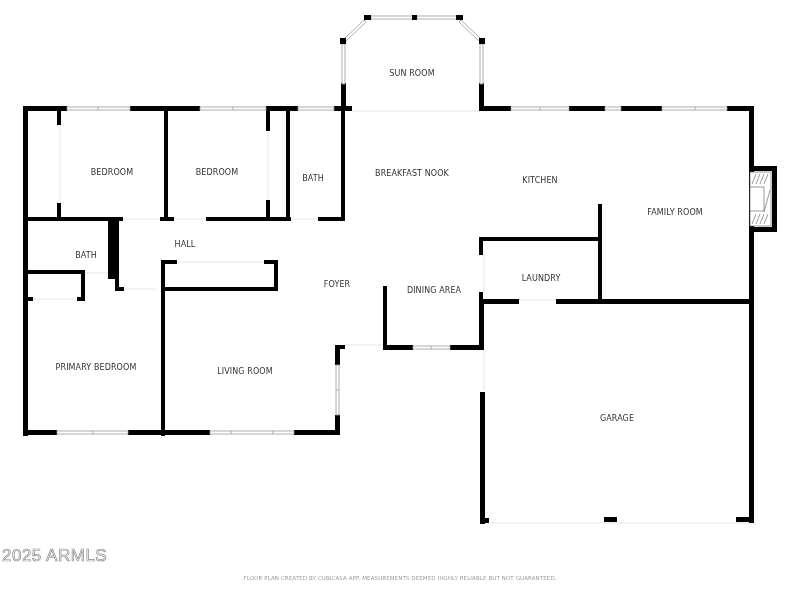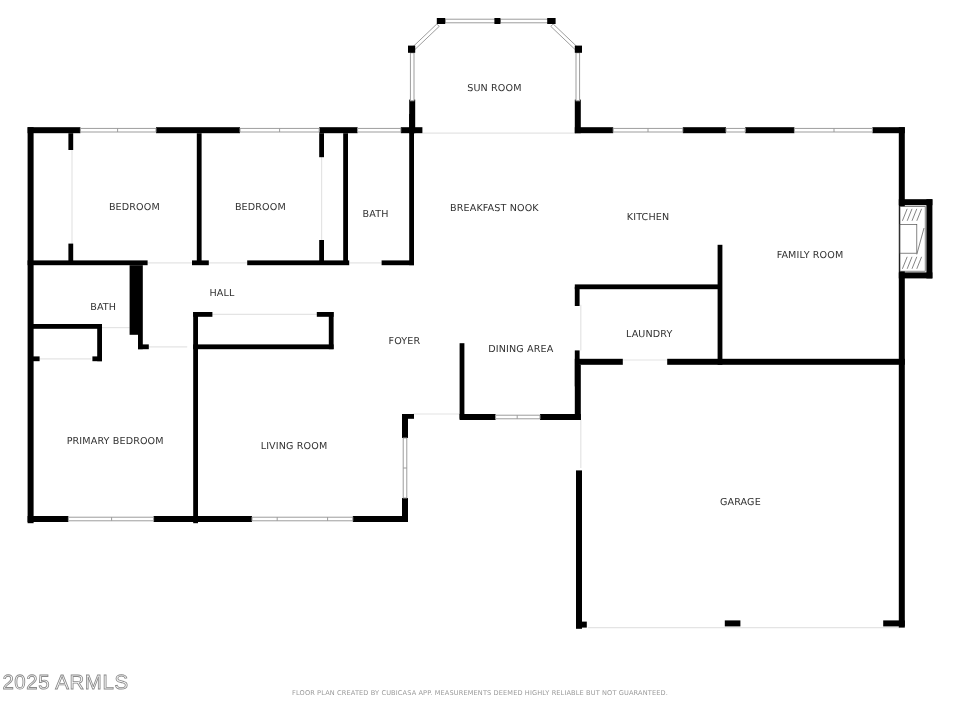--- a/index.html
+++ b/index.html
@@ -2,21 +2,21 @@
 <html><head>
 <meta charset="utf-8">
 <style>
   html, body { margin: 0; padding: 0; background: #ffffff; }
   body { width: 800px; height: 600px; position: relative; overflow: hidden; font-family: "Liberation Sans", sans-serif; }
   #plan { position: absolute; left: 0; top: 0; width: 800px; height: 600px; }
   .room-label { font-family: "DejaVu Sans", sans-serif; font-size: 8px; fill: #333333; letter-spacing: 0.1px; }
   .wall { fill: #000000; }
   .win { fill: #ffffff; stroke: #999999; stroke-width: 0.8; }
   .opening { stroke: #e4e4e4; stroke-width: 1; }
-  .watermark { position: absolute; left: 2px; top: 559px; font-family: "Liberation Sans", sans-serif; font-size: 17px; color: #ffffff; -webkit-text-stroke: 0.7px #8a8a8a; letter-spacing: 0.5px; font-weight: 300; }
+  .watermark { position: absolute; left: 2px; top: 546px; font-family: "Liberation Sans", sans-serif; font-size: 17px; color: #ffffff; -webkit-text-stroke: 0.7px #8a8a8a; letter-spacing: 0.5px; font-weight: 300; }
   .disclaimer { position: absolute; left: 0; width: 800px; top: 575px; text-align: center; font-family: "DejaVu Sans", sans-serif; font-size: 5.5px; color: #9a9a9a; letter-spacing: 0.1px; }
 </style>
 </head>
 <body>
 
 <svg id="plan" viewBox="0 0 800 600" xmlns="http://www.w3.org/2000/svg">
 
   <g>
     <line class="opening" x1="352" y1="111" x2="480" y2="111"></line>
     <line class="opening" x1="60" y1="125" x2="60" y2="205"></line>

